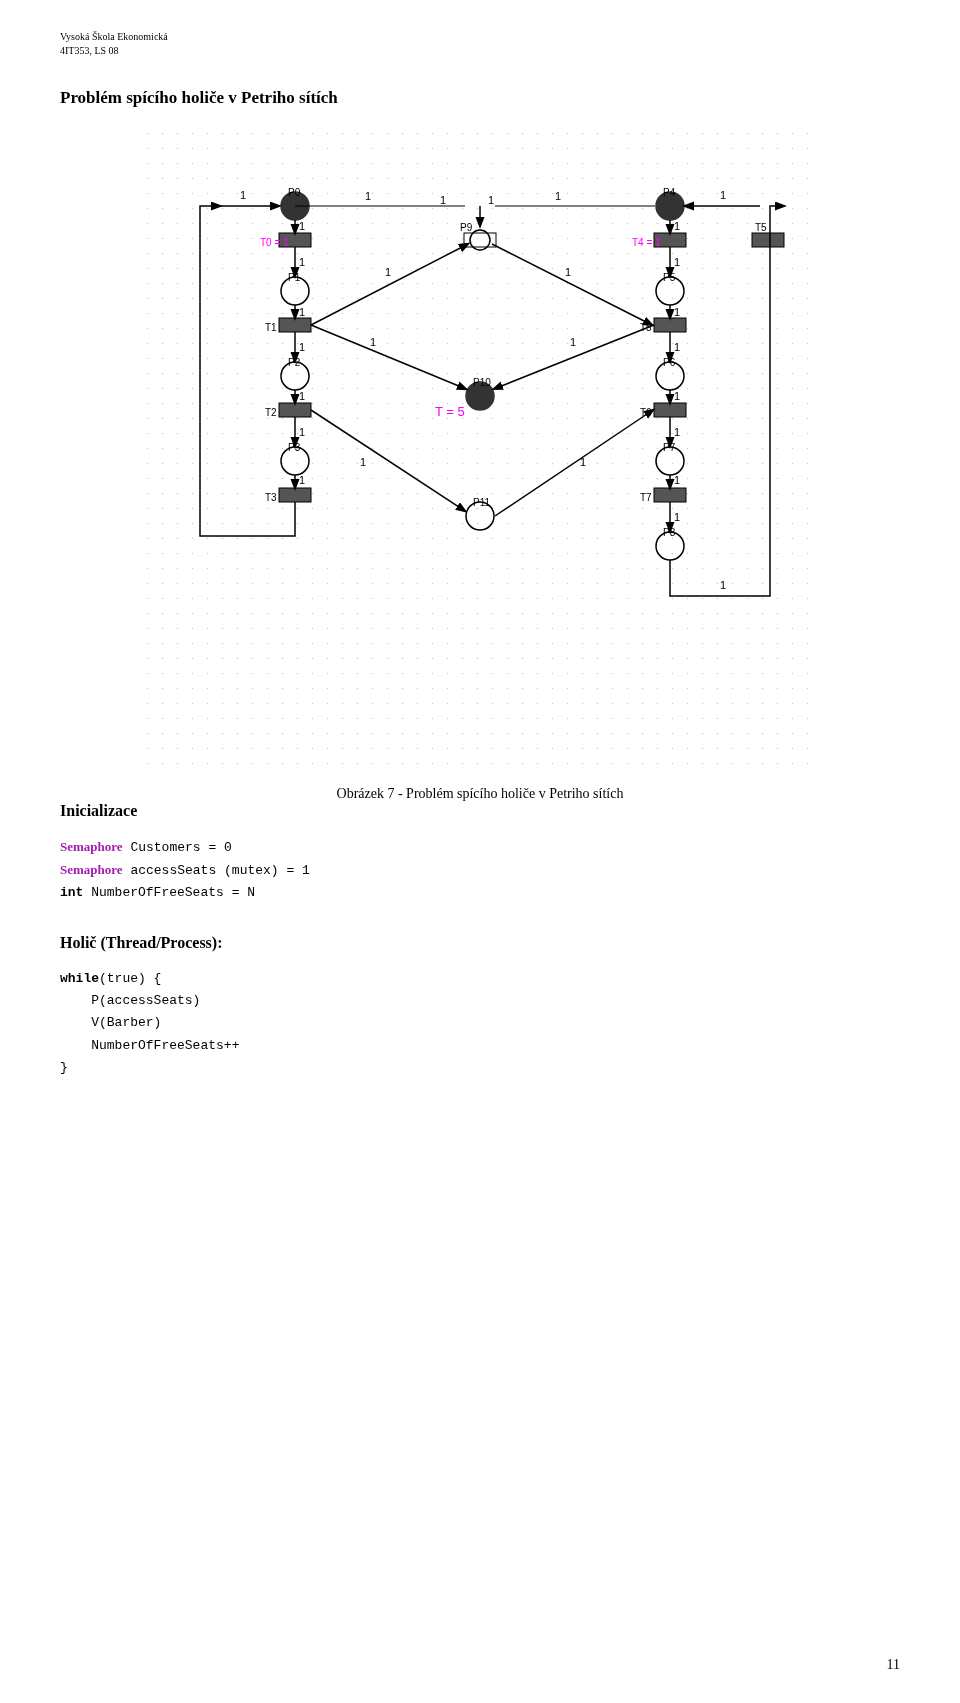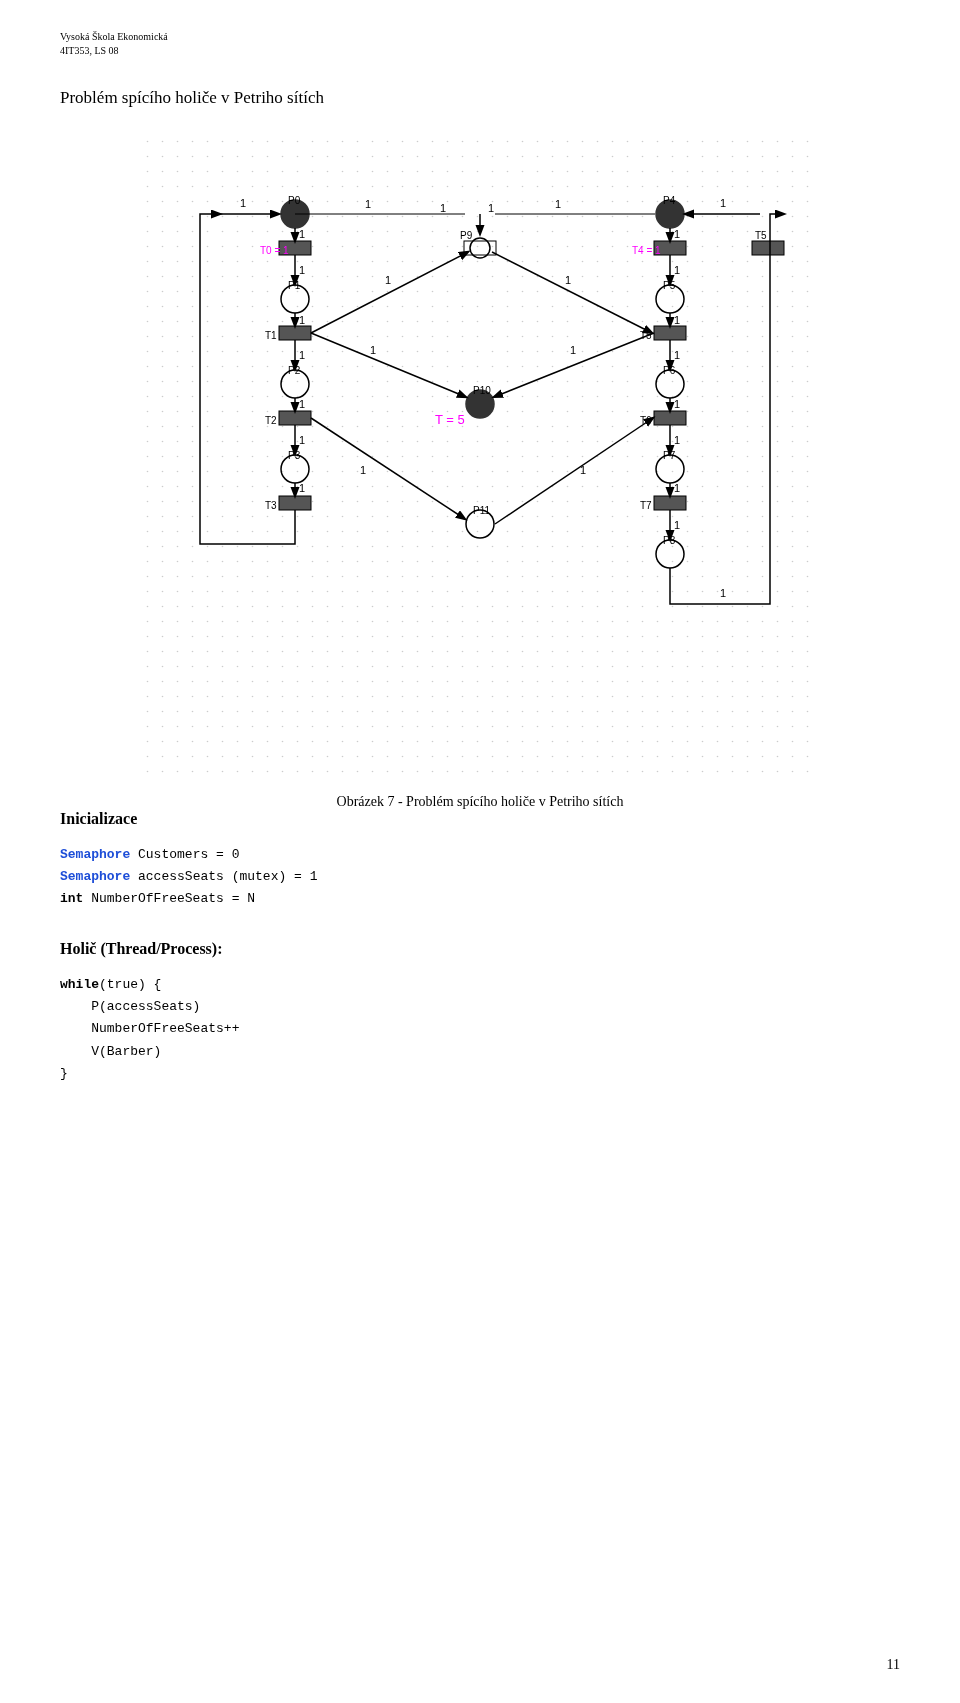--- a/index.html
+++ b/index.html
@@ -17,23 +17,23 @@
       margin-bottom: 30px;
     }
 
     .header-block p {
       font-size: 10px;
       line-height: 1.4;
     }
 
     .title {
       font-size: 17px;
-      font-weight: normal;
+      font-weight: bold;
       margin-top: 20px;
-      margin-bottom: 26px;
+      margin-bottom: 18px;
     }
 
     .diagram-container {
       width: 100%;
       display: flex;
       justify-content: center;
       margin-bottom: 10px;
       position: relative;
     }
 
@@ -54,21 +54,22 @@
       line-height: 1.7;
       margin-bottom: 30px;
     }
 
     .code-block .kw-bold {
       font-weight: bold;
     }
 
     .code-block .kw-color {
       font-weight: bold;
-      color: #1d4ed8;
+      color: #a21caf;
+      font-family: Liberation Serif, serif;
     }
 
     .page-number {
       position: absolute;
       bottom: 30px;
       right: 60px;
       font-size: 14px;
     }
 
     
@@ -261,18 +262,18 @@
   <div><span class="kw-color">Semaphore</span> Customers = 0</div>
   <div><span class="kw-color">Semaphore</span> accessSeats (mutex) = 1</div>
   <div><span class="kw-bold">int</span> NumberOfFreeSeats = N</div>
 </div>
 
 <div class="section-heading">Holič (Thread/Process):</div>
 
 <div class="code-block">
   <div><span class="kw-bold">while</span>(true) {</div>
   <div>&nbsp;&nbsp;&nbsp;&nbsp;P(accessSeats)</div>
+  <div>&nbsp;&nbsp;&nbsp;&nbsp;V(Barber)</div>
   <div>&nbsp;&nbsp;&nbsp;&nbsp;NumberOfFreeSeats++</div>
-  <div>&nbsp;&nbsp;&nbsp;&nbsp;V(Barber)</div>
   <div>}</div>
 </div>
 
 <div class="page-number">11</div>
 
 </body></html>

